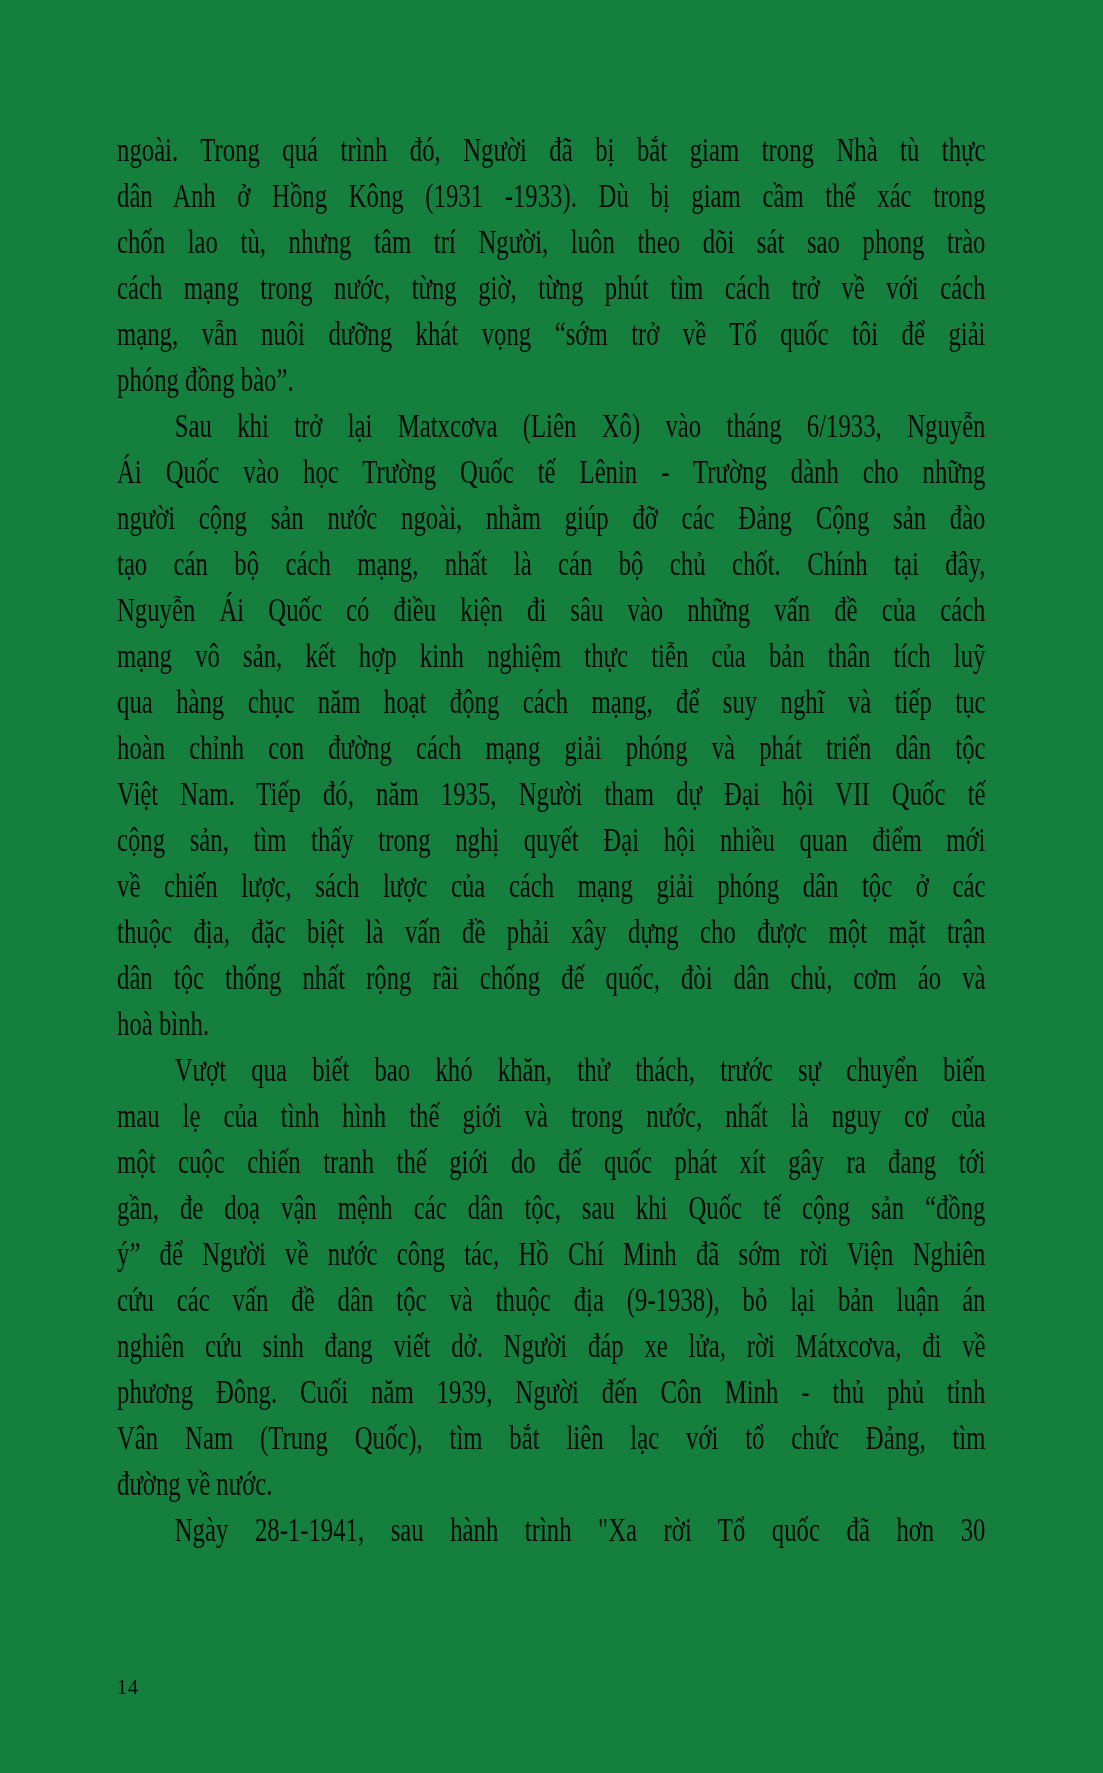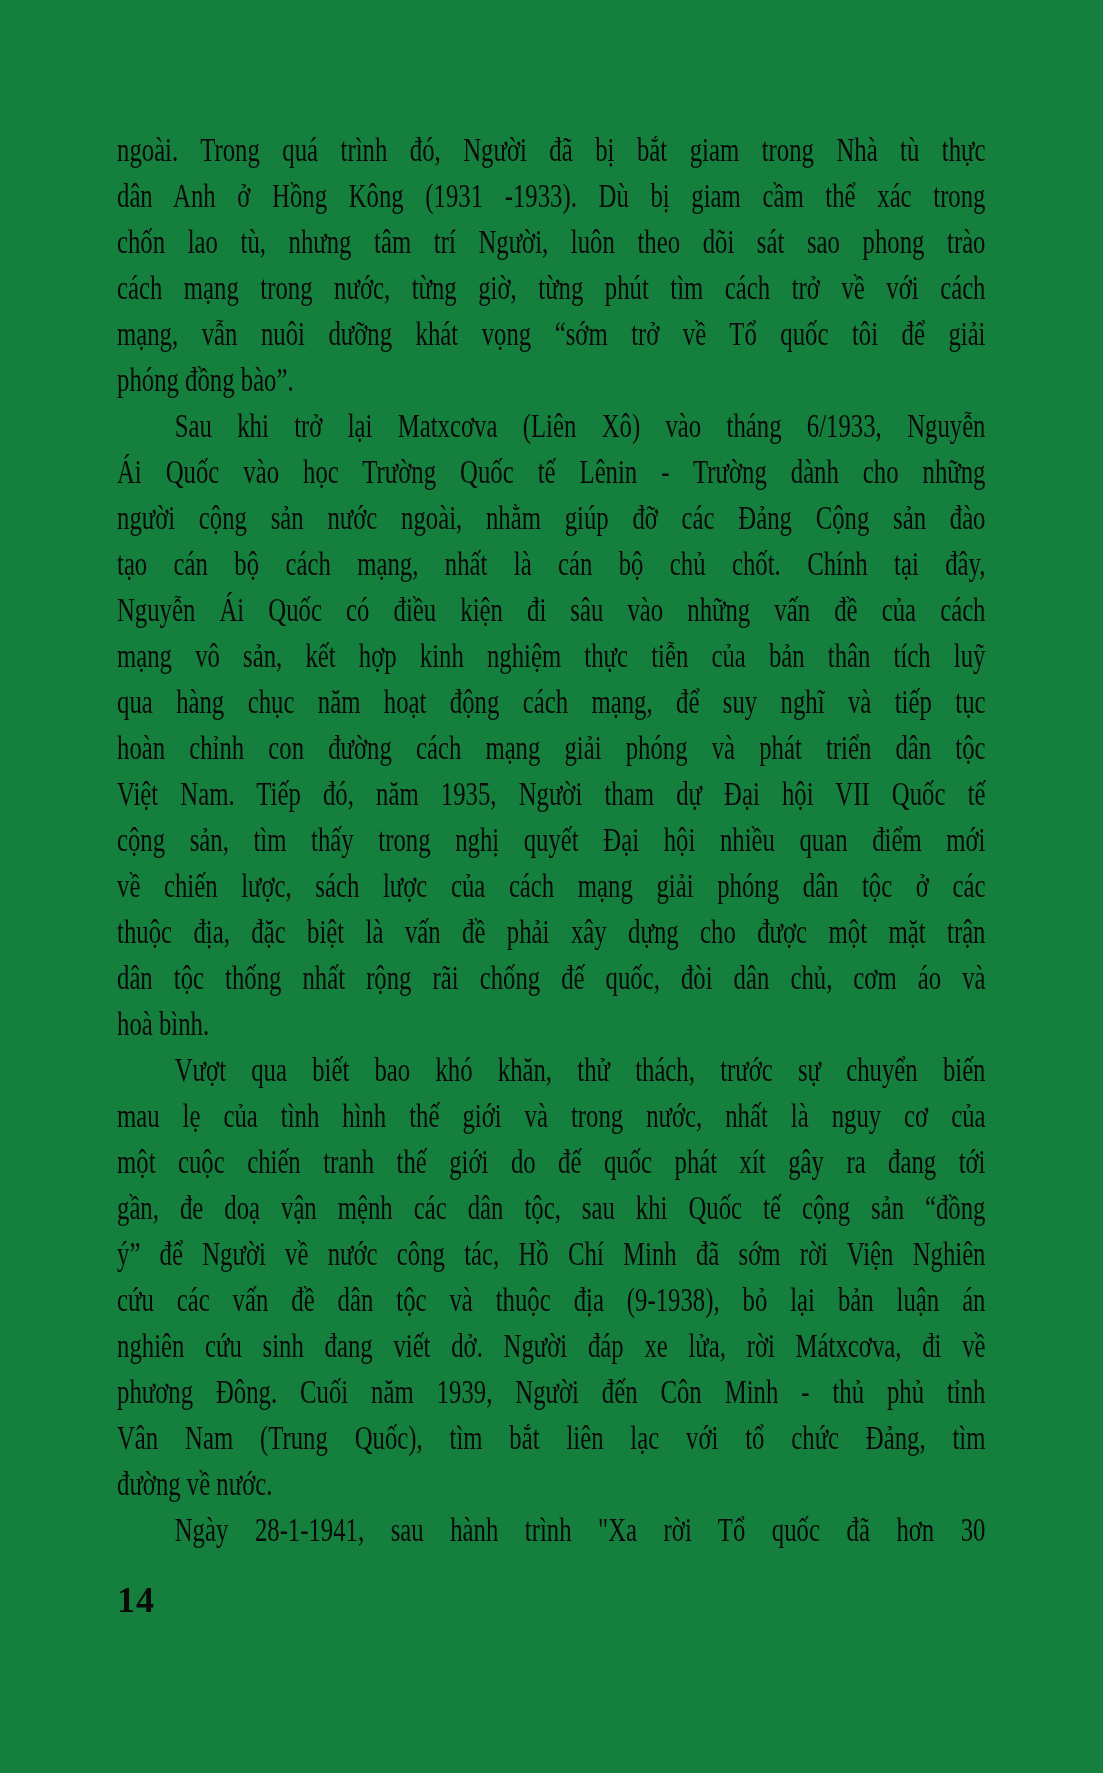--- a/index.html
+++ b/index.html
@@ -38,23 +38,23 @@
   .line.end {
     text-align-last: left;
     -moz-text-align-last: left;
   }
   .line.indent {
     text-indent: 77px;
   }
   .pagenum {
     position: absolute;
     left: 117px;
-    top: 1583px;
-    font-size: 36px;
-    font-weight: bold;
+    top: 1670px;
+    font-size: 20px;
+    font-weight: normal;
     line-height: 34px;
     letter-spacing: 1px;
   }
 </style>
 </head>
 <body>
 
 <div class="page">
   <div class="textblock" id="textblock">
       <div class="line">ngoài. Trong quá trình đó, Người đã bị bắt giam trong Nhà tù thực</div>

